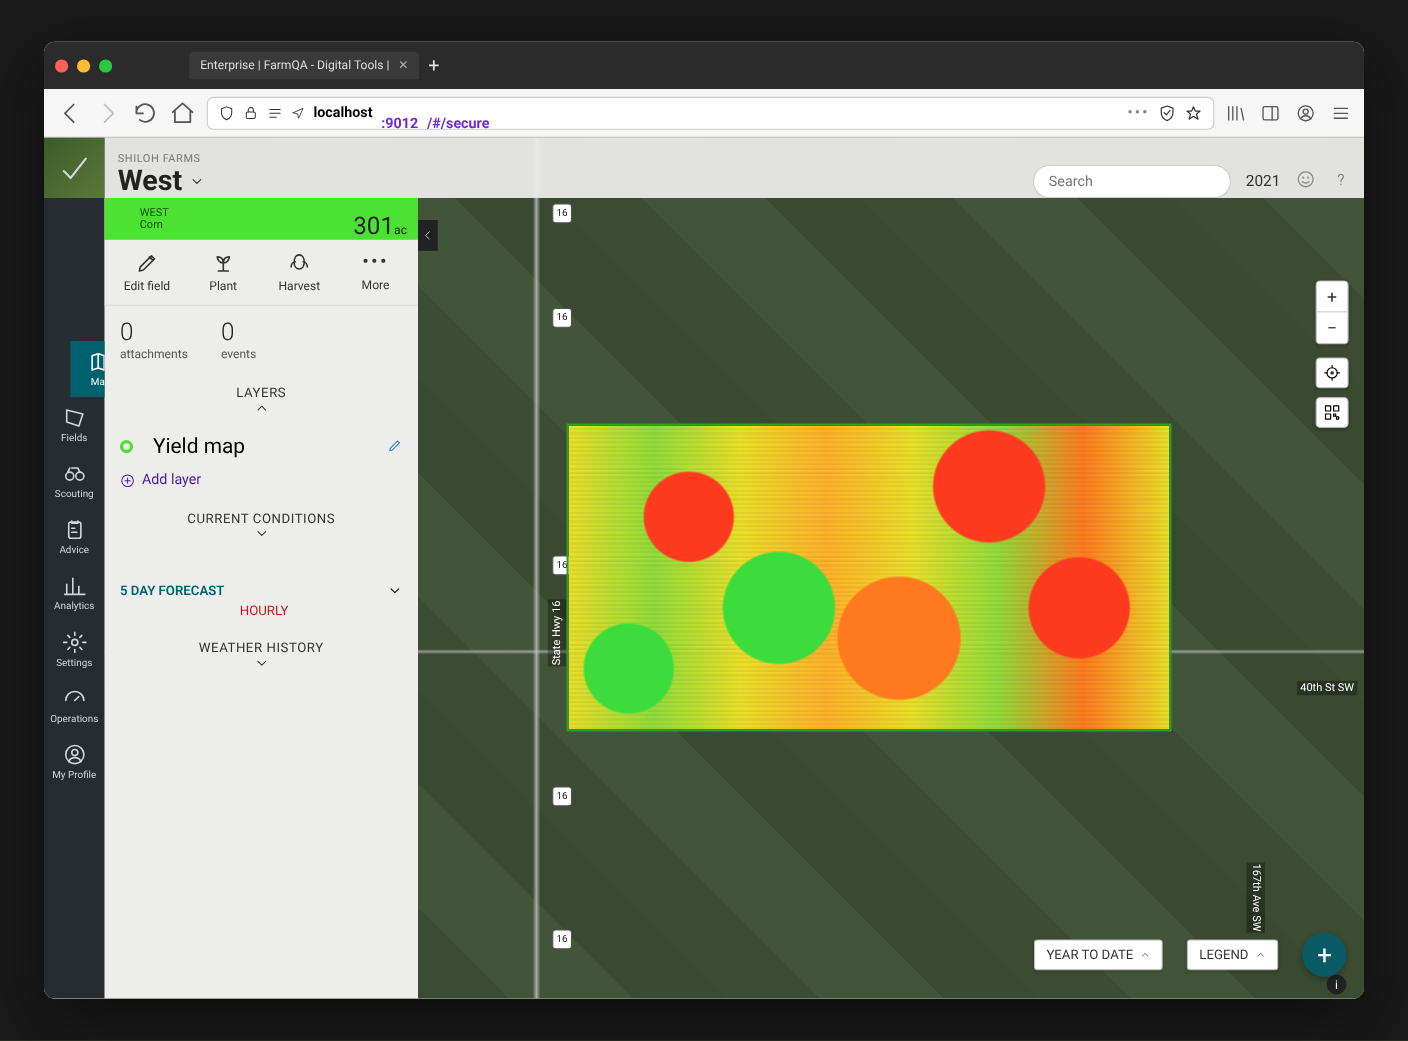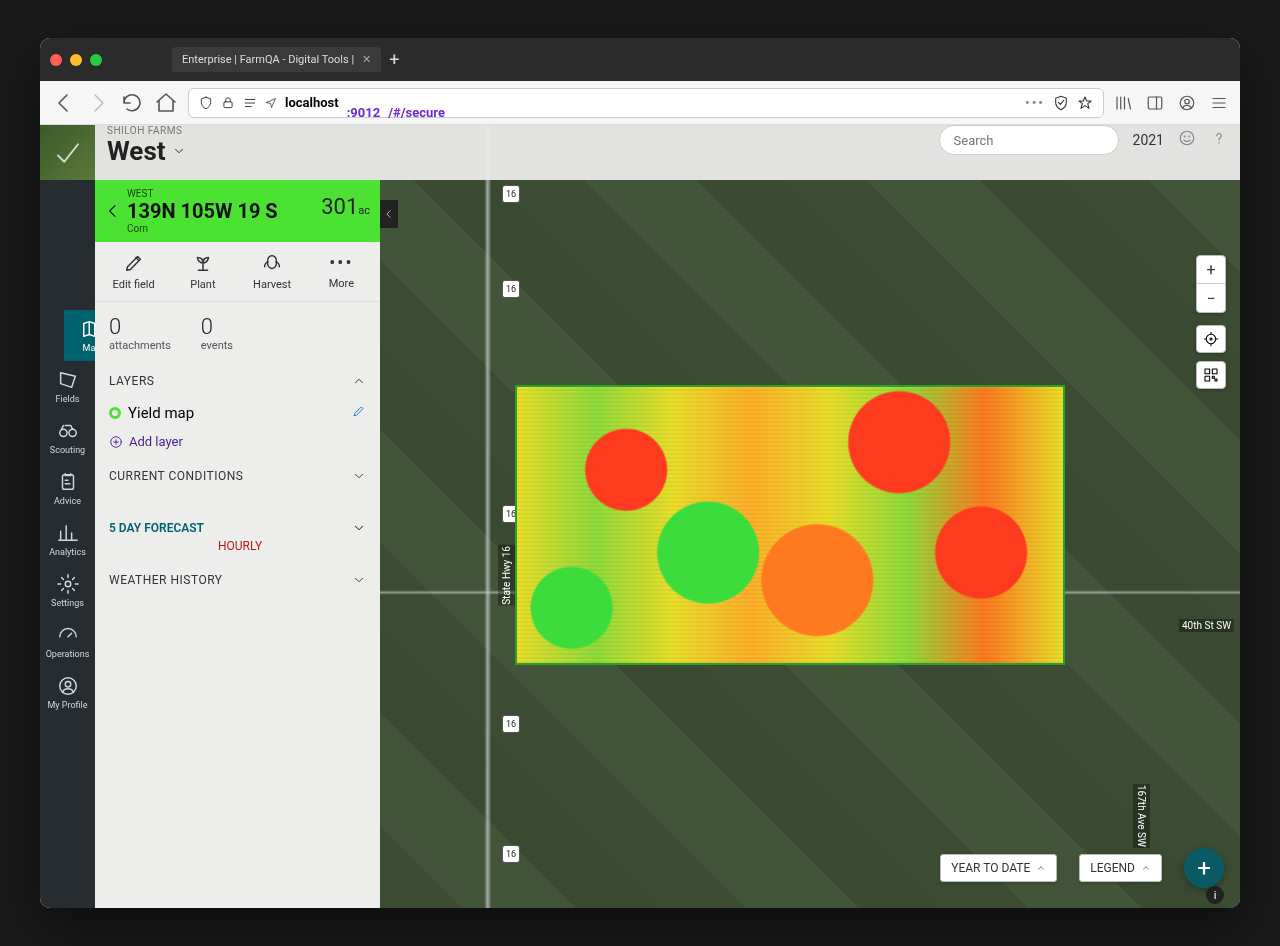--- a/index.html
+++ b/index.html
@@ -21,44 +21,44 @@
   .urlright { display:flex; gap:14px; align-items:center; color:#555;}
   .app { flex:1; display:flex; overflow:hidden; position:relative; }
   .sidebar { width:55px; background:#262c30; display:flex; flex-direction:column; align-items:center; color:#cfd8dc; }
   .logo { width:55px; height:55px; background:linear-gradient(135deg,#3a5a2a,#5a7a3a); display:flex; align-items:center; justify-content:center; }
   .logo svg { width:30px; height:30px; }
   .sbgap { height:130px; }
   .sbitem { width:55px; padding:8px 0; display:flex; flex-direction:column; align-items:center; gap:3px; font-size:9px; cursor:pointer; }
   .sbitem.active { background:#00616e; color:#fff;margin-left:48px; }
   .sbitem svg { width:22px; height:22px; }
   .content { flex:1; position:relative; overflow:hidden; }
-  .topbar { position:absolute; top:0; left:0; right:0; height:55px; background:rgba(235,235,233,.95); display:flex; align-items:flex-start; padding:0 12px; gap:10px; z-index:40; }
+  .topbar { position:absolute; top:0; left:0; right:0; height:55px; background:rgba(235,235,233,.95); display:flex; align-items:flex-end; padding:0 12px; gap:10px; z-index:40; }
   .crumb { font-size:10px; color:#777; letter-spacing:.5px; }
   .entname { font-size:26px; font-weight:700; color:#222; display:flex; align-items:center; gap:6px;}
   .topbar-right { margin-left:auto; display:flex; align-items:center; gap:14px; }
   .search { width:180px; height:30px; border-radius:15px; border:1px solid #ccc; background:#fff; padding:0 14px; font-size:13px; color:#888;}
   .year { font-size:14px; color:#333; }
   .face, .help { color:#888; cursor:pointer;}
   .panel { position:absolute; top:55px; left:0; width:285px; bottom:0; background:#ededeb; z-index:35; display:flex; flex-direction:column; }
   .fieldhdr { background:#4be234; padding:8px 10px; position:relative; }
   .fieldhdr .region { font-size:10px; color:#1a4a00; margin-left:22px;}
   .fieldhdr .name { font-size:20px; font-weight:700; color:#111; display:flex; align-items:center; gap:6px;}
   .fieldhdr .crop { font-size:10px; color:#1a4a00; margin-left:22px;}
   .fieldhdr .acres { position:absolute; right:10px; top:14px; font-size:22px; color:#222;}
   .fieldhdr .acres small{ font-size:11px;}
   .actions { background:#ededeb; display:flex; justify-content:space-around; padding:10px 4px; border-bottom:1px solid #ddd;}
   .actbtn { display:flex; flex-direction:column; align-items:center; gap:4px; font-size:11px; color:#333; cursor:pointer; width:60px;}
   .actbtn svg{ width:22px; height:22px; stroke:#333;}
   .counts { display:flex; gap:30px; padding:12px 14px; }
   .count { display:flex; flex-direction:column; }
   .count .n { font-size:22px; font-weight:300; color:#222;}
   .count .l { font-size:11px; color:#555;}
-  .section { padding:10px 14px; font-size:12px; color:#333; display:flex; align-items:center; justify-content:space-between; cursor:pointer;}
+  .section { padding:10px 14px; font-size:12px; color:#333; display:flex; align-items:center; justify-content:space-between; cursor:pointer;flex-direction:column;}
   .section .lbl { letter-spacing:.5px;}
-  .layerrow { padding:6px 14px; font-size:15px; display:flex; align-items:center; gap:7px; }
+  .layerrow { padding:6px 14px; font-size:19px; display:flex; align-items:center; gap:18px; }
   .layerrow .dotm { width:12px; height:12px; border:3px solid #4be234; border-radius:50%;}
   .layerrow .edit { margin-left:auto; color:#1976d2; cursor:pointer;}
   .addlayer { padding:6px 14px 10px; font-size:13px; color:#4c1d95; display:flex; align-items:center; gap:6px; cursor:pointer;}
   .forecast { padding:10px 14px; font-size:12px; display:flex; gap:14px; align-items:center;}
   .forecast .a{ color:#00616e; font-weight:600;}
   .forecast .b{ color:#b91c1c;margin-top:36px;}
   .forecast .chev{ margin-left:auto;}
   .collapsebtn { position:absolute; top:75px; left:285px; width:18px; height:28px; background:#222; color:#fff; display:flex; align-items:center; justify-content:center; z-index:36; cursor:pointer; font-size:12px;}
   .map { position:absolute; inset:0; background:#3a4a2f; }
   .satellite { position:absolute; inset:0; background:
@@ -283,26 +283,20 @@
 
       <div class="collapsebtn">
         <svg width="10" height="10" viewBox="0 0 24 24" stroke="#fff">
             <path d="M15 4l-8 8 8 8"></path>
           </svg>
       </div>
 
       <div class="panel">
         <div class="fieldhdr">
           <div class="region">WEST</div>
-          <div class="name">
-            <svg width="16" height="16" viewBox="0 0 24 24">
-                <path d="M15 4l-8 8 8 8"></path>
-              </svg>
-            <span>139N 105W 19 S</span>
-          </div>
           <div class="crop">Corn</div>
           <div class="acres"><span>301</span><small>ac</small></div>
         </div>
         <div class="actions">
           <div class="actbtn">
             <svg viewBox="0 0 24 24">
                 <path d="M4 20l4-1 11-11-3-3L5 16l-1 4zM14 6l3 3"></path>
               </svg>
             <span>Edit field</span>
           </div>

